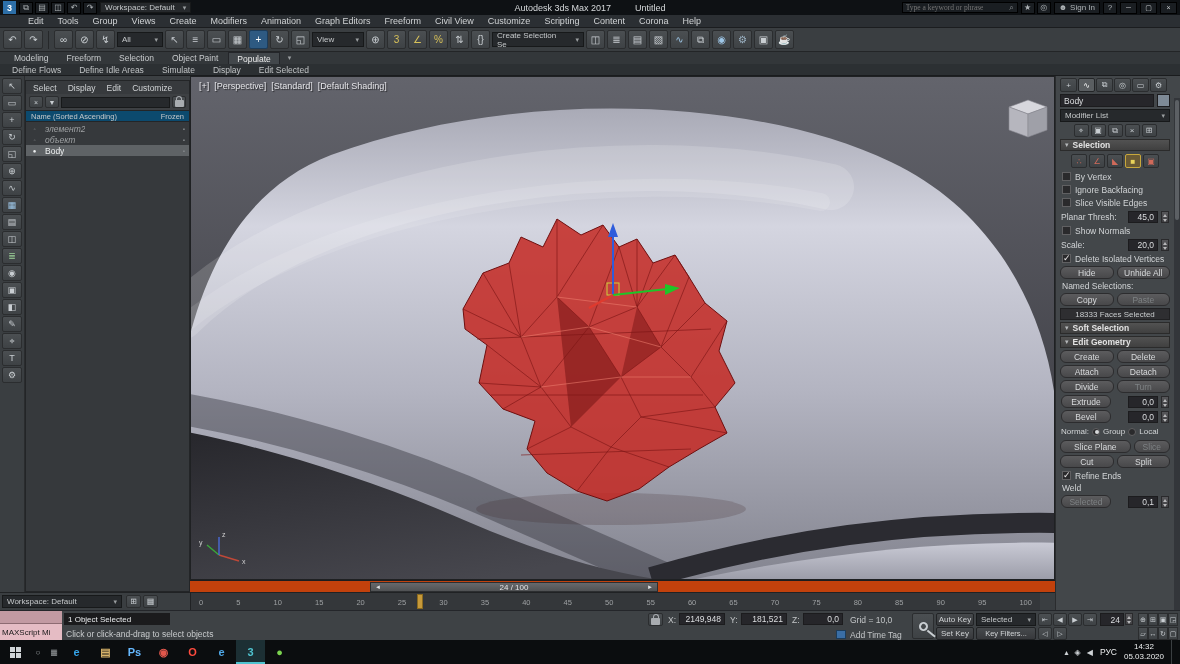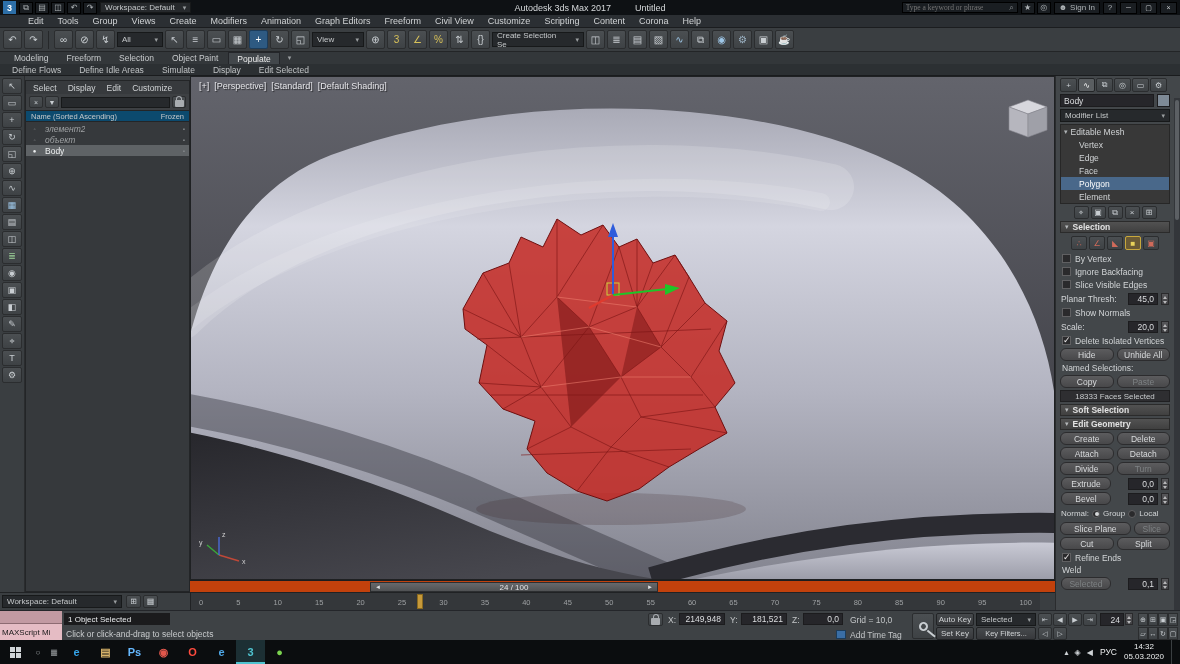--- a/index.html
+++ b/index.html
@@ -477,33 +477,20 @@
         <div class="tile cptab">▭</div>
         <div class="tile cptab">⚙</div>
       </div>
     <div class="cp-name-row">
       <div class="fld name">Body</div>
       <div class="swatch"></div>
     </div>
     <div class="dd" style="height:13px">
       <span>Modifier List</span>
     </div>
-    <div class="stack">
-      <div class="srow root">
-          <span>Editable Mesh</span>
-        </div>
-      <div>
-
-      <div class="srow child">Vertex</div>
-          <div class="srow child">Edge</div>
-          <div class="srow child">Face</div>
-          <div class="srow child active">Polygon</div>
-          <div class="srow child">Element</div>
-        </div>
-    </div>
     <div class="stack-ops">
 
     <div class="tile sotile">⌖</div>
         <div class="tile sotile">▣</div>
         <div class="tile sotile">⧉</div>
         <div class="tile sotile">×</div>
         <div class="tile sotile">⊞</div>
       </div>
 
     <div class="roll">

